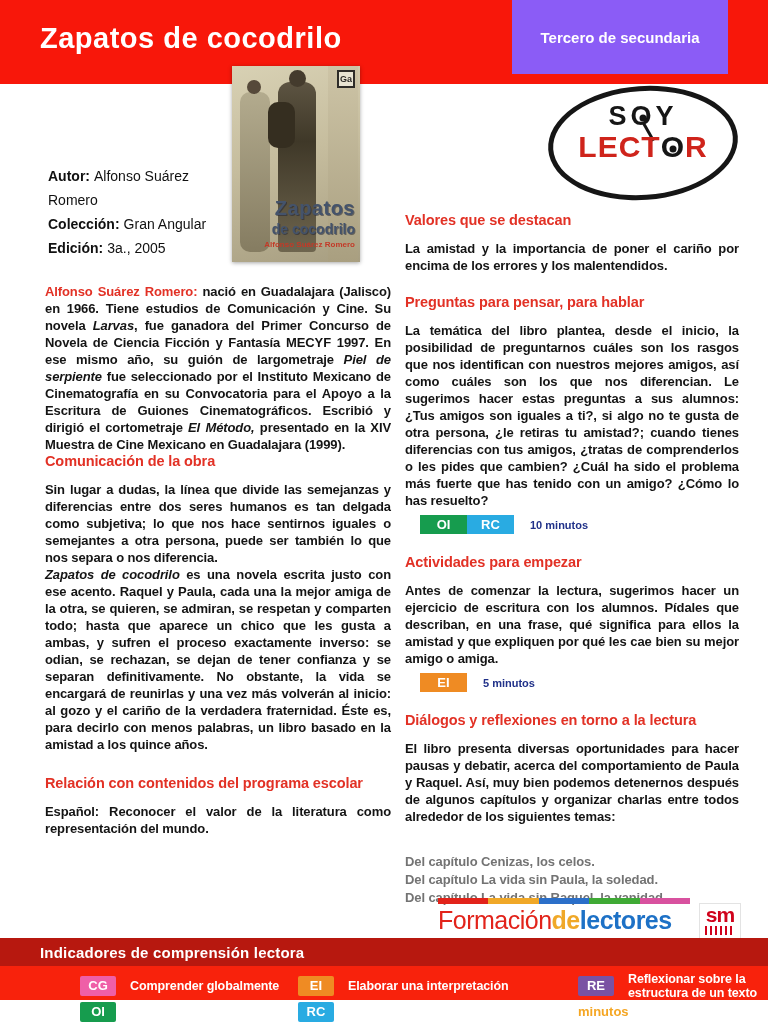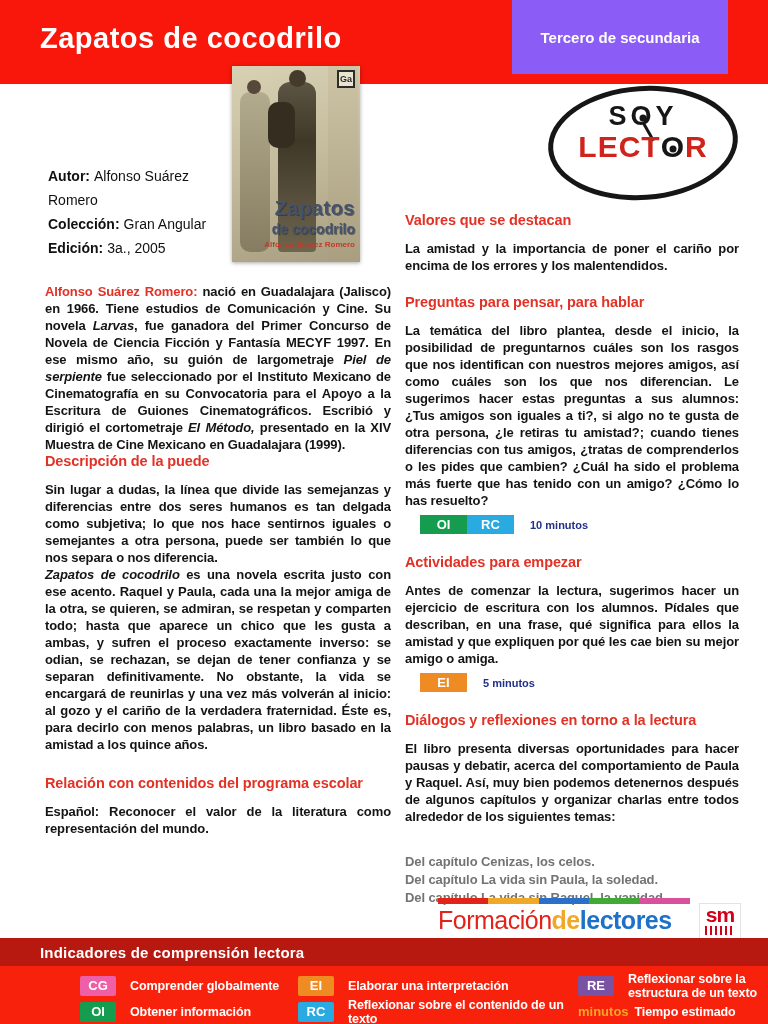--- a/index.html
+++ b/index.html
@@ -89,21 +89,21 @@
   .fl-w1 { color:#e2231a; font-weight:normal; }
   .fl-w2 { color:#f0a828; font-weight:bold; }
   .fl-w3 { color:#1d71c6; font-weight:bold; }
   .sm-logo { position:absolute; right:0; top:6px; width:40px; height:37px; background:#fff;
              box-shadow:0 0 0 1px rgba(220,220,220,.8); text-align:center; }
   .sm-text { color:#d0021b; font-weight:bold; font-size:21px; line-height:21px; letter-spacing:-1px; }
   .sm-bars { height:9px; margin:1px 5px 0;
              background:repeating-linear-gradient(90deg,#d0021b 0 2px,transparent 2px 5px); }
 
   
-  .footer { position:absolute; left:0; top:938px; width:768px; height:86px; background:#f8220c; }
+  .footer { position:absolute; left:0; top:938px; width:768px; height:62px; background:#f8220c; }
   .footer-band { height:28px; background:#b7180f; display:flex; align-items:center; padding-left:40px; }
   .footer-band span { color:#fff; font-weight:bold; font-size:15px; letter-spacing:.2px; }
   .legend { display:grid; grid-template-columns:218px 280px 1fr; padding:9px 8px 0 80px; row-gap:5px; }
   .legend-item { display:flex; align-items:center; height:21px; }
   .fbadge { display:inline-block; min-width:36px; height:20px; color:#fff; font-weight:bold; font-size:13px;
             line-height:20px; text-align:center; border-radius:2px; flex-shrink:0; }
   .fbadge-cg { background:#ef5fa7; }
   .fbadge-oi { background:#169c4e; }
   .fbadge-ei { background:#ef8b23; }
   .fbadge-rc { background:#29abe2; }
@@ -152,21 +152,21 @@
   <div class="soy-logo">
     <div class="soy-ellipse"></div>
     <div class="soy-connector"></div>
     <div class="soy-line1"><span>S</span><span class="run-eyeo">O</span><span>Y</span></div>
     <div class="soy-line2"><span>LECT</span><span class="run-eyeo">O</span><span>R</span></div>
   </div>
 
   <div class="col-left">
     <p class="body-text no-gap"><span class="run-lead">Alfonso Suárez Romero: </span><span>nació en Guadalajara (Jalisco) en 1966. Tiene estudios de Comunicación y Cine. Su novela </span><span class="run-i">Larvas</span><span>, fue ganadora del Primer Concurso de Novela de Ciencia Ficción y Fantasía MECYF 1997. En ese mismo año, su guión de largometraje </span><span class="run-i">Piel de serpiente</span><span> fue seleccionado por el Instituto Mexicano de Cinematografía en su Convocatoria para el Apoyo a la Escritura de Guiones Cinematográficos. Escribió y dirigió el cortometraje </span><span class="run-i">El Método,</span><span> presentado en la XIV Muestra de Cine Mexicano en Guadalajara (1999).</span></p>
 
-    <h3 class="red-heading">Descripción de la puede</h3>
+    <h3 class="red-heading">Comunicación de la obra</h3>
     <p class="body-text">Sin lugar a dudas, la línea que divide las semejanzas y diferencias entre dos seres humanos es tan delgada como subjetiva; lo que nos hace sentirnos iguales o semejantes a otra persona, puede ser también lo que nos separa o nos diferencia.</p>
     <p class="body-text no-gap"><span class="run-i">Zapatos de cocodrilo</span><span> es una novela escrita justo con ese acento. Raquel y Paula, cada una la mejor amiga de la otra, se quieren, se admiran, se respetan y comparten todo; hasta que aparece un chico que les gusta a ambas, y sufren el proceso exactamente inverso: se odian, se rechazan, se dejan de tener confianza y se separan definitivamente. No obstante, la vida se encargará de reunirlas y una vez más volverán al inicio: al gozo y el cariño de la verdadera fraternidad. Éste es, para decirlo con menos palabras, un libro basado en la amistad a los quince años.</span></p>
 
     <h3 class="red-heading">Relación con contenidos del programa escolar</h3>
     <p class="body-text"><span class="run-b">Español:</span><span> Reconocer el valor de la literatura como representación del mundo.</span></p>
   </div>
 
   <div class="col-right">
     <h3 class="red-heading">Valores que se destacan</h3>
     <p class="body-text">La amistad y la importancia de poner el cariño por encima de los errores y los malentendidos.</p>

